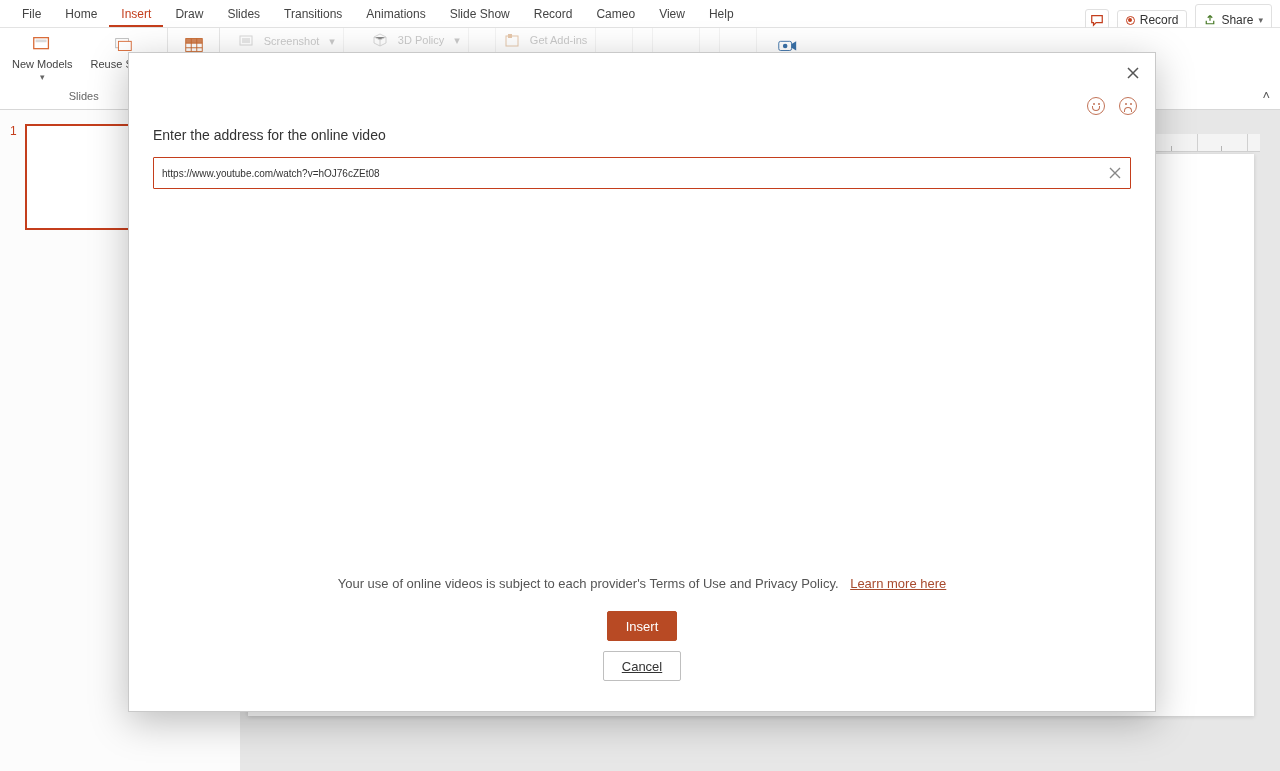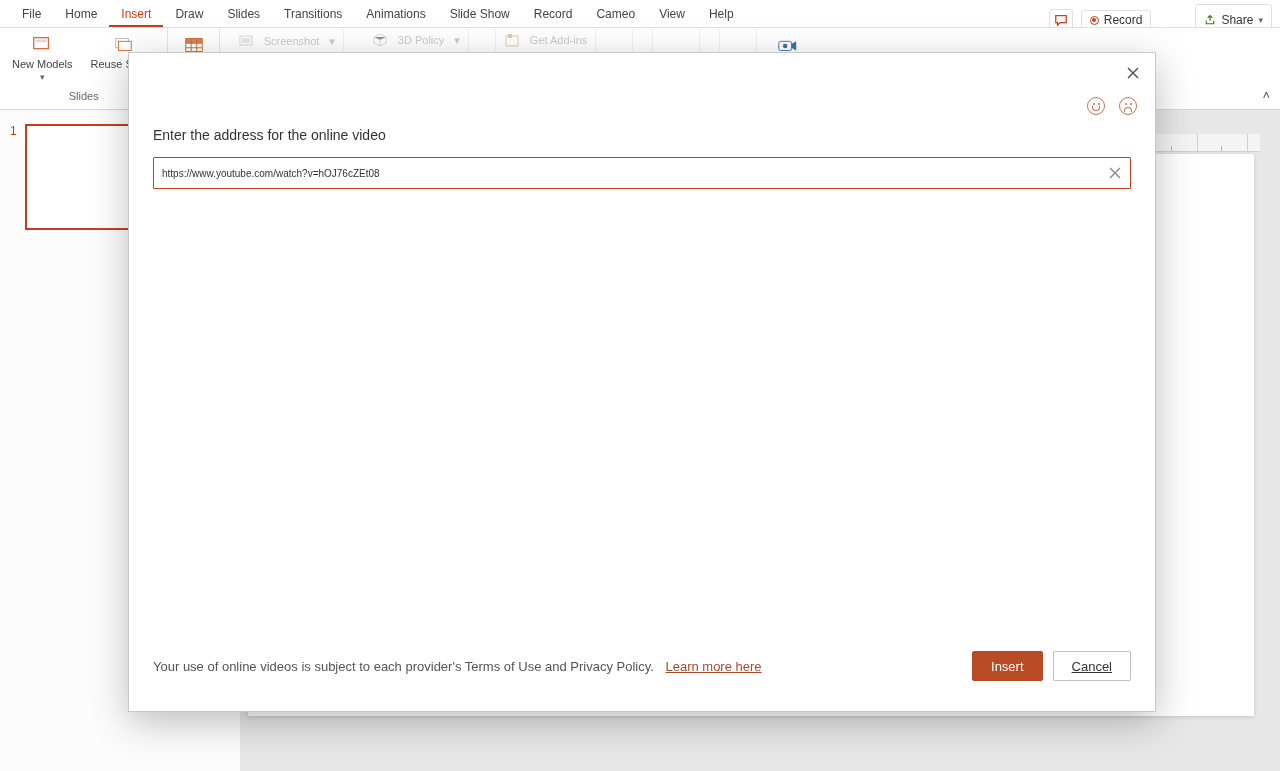--- a/index.html
+++ b/index.html
@@ -8,21 +8,21 @@
   
   .tabs { height: 28px; display: flex; align-items: flex-end; padding-left: 10px; font-size: 12px; color: #444; border-bottom: 1px solid #e3e3e3; background:#fff; }
   .tab { padding: 4px 12px 6px; cursor: pointer; }
   .tab.active { color: #c43e1c; border-bottom: 2px solid #c43e1c; padding-bottom:4px;}
   .tabs-right { position:absolute; right:8px; top:4px; display:flex; gap:8px; align-items:center;}
   .comment-btn { width:24px; height:22px; border:1px solid #e0e0e0; border-radius:3px; display:flex; align-items:center; justify-content:center;}
   .comment-btn svg { width:14px; height:14px; stroke:#c43e1c; fill:none; stroke-width:1.4;}
   .record-top { border:1px solid #e0e0e0; border-radius:3px; padding:2px 8px; font-size:12px; display:flex; align-items:center; gap:5px; color:#333;}
   .rec-dot { width:9px; height:9px; border:1.5px solid #c43e1c; border-radius:50%; display:inline-block; position:relative;}
   .rec-dot::after{content:"";position:absolute;inset:1.5px;background:#c43e1c;border-radius:50%;}
-  .share-top { border:1px solid #e0e0e0; border-radius:3px; padding:8px 8px; font-size:12px; display:flex; align-items:center; gap:5px; color:#333;margin-left:36px;}
+  .share-top { border:1px solid #e0e0e0; border-radius:3px; padding:8px 8px; font-size:12px; display:flex; align-items:center; gap:5px; color:#333;}
   .share-top svg{width:12px;height:12px;fill:none;stroke:#4a7b2a;stroke-width:1.6;}
   .share-top .chev{font-size:9px;color:#666;}
 
   
   .ribbon { height: 82px; border-bottom: 1px solid #d7d7d7; background:#fff; position:relative; display:flex; }
   .group { border-right:1px solid #e6e6e6; padding:4px 8px 0; display:flex; flex-direction:column; align-items:center; }
   .group-row { display:flex; gap:10px; align-items:flex-start; height:58px;}
   .group-label { font-size:11px; color:#666; text-align:center; padding-bottom:2px;}
   .rbtn { display:flex; flex-direction:column; align-items:center; font-size:11px; color:#444; gap:2px; cursor:pointer; padding:2px 4px;}
   .rbtn .ico { width:26px; height:22px; display:flex; align-items:center; justify-content:center;}
@@ -53,21 +53,21 @@
   .face .mouth{position:absolute;left:4px;right:4px;height:5px;border:1.5px solid #c27357;border-top:none;border-radius:0 0 10px 10px;bottom:3px;}
   .face.sad .mouth{border-top:1.5px solid #c27357;border-bottom:none;border-radius:10px 10px 0 0;bottom:2px;}
 
   .dlg-body{position:absolute;left:24px;right:24px;top:74px;}
   .dlg-label{font-size:14px;color:#333;margin-bottom:14px;}
   .url-field{display:flex;align-items:center;height:32px;border:1.5px solid #c43e1c;border-radius:1px;padding:0 8px;}
   .url-field input{flex:1;border:none;outline:none;font-size:10px;color:#333;background:transparent;}
   .url-field .clear{cursor:pointer;display:flex;}
   .url-field .clear svg{width:14px;height:14px;stroke:#878787;stroke-width:1.4;}
 
-  .dlg-foot{position:absolute;left:24px;right:24px;bottom:30px;display:flex;align-items:center;gap:10px;}
+  .dlg-foot{position:absolute;left:24px;right:24px;bottom:30px;display:flex;align-items:center;gap:10px;flex-direction:column;}
   .terms{font-size:13px;color:#555;}
   .terms a{color:#a84a2d;text-decoration:underline;cursor:pointer;margin-left:8px;}
   .spacer{flex:1;}
   .btn{height:30px;padding:0 18px;font-size:13px;border-radius:2px;cursor:pointer;display:flex;align-items:center;}
   .btn.primary{background:#b84a24;color:#fff;border:1px solid #b84a24;}
   .btn.secondary{background:#fff;color:#333;border:1px solid #bfbfbf;text-decoration:underline;}
 </style>
 </head>
 <body>
 

